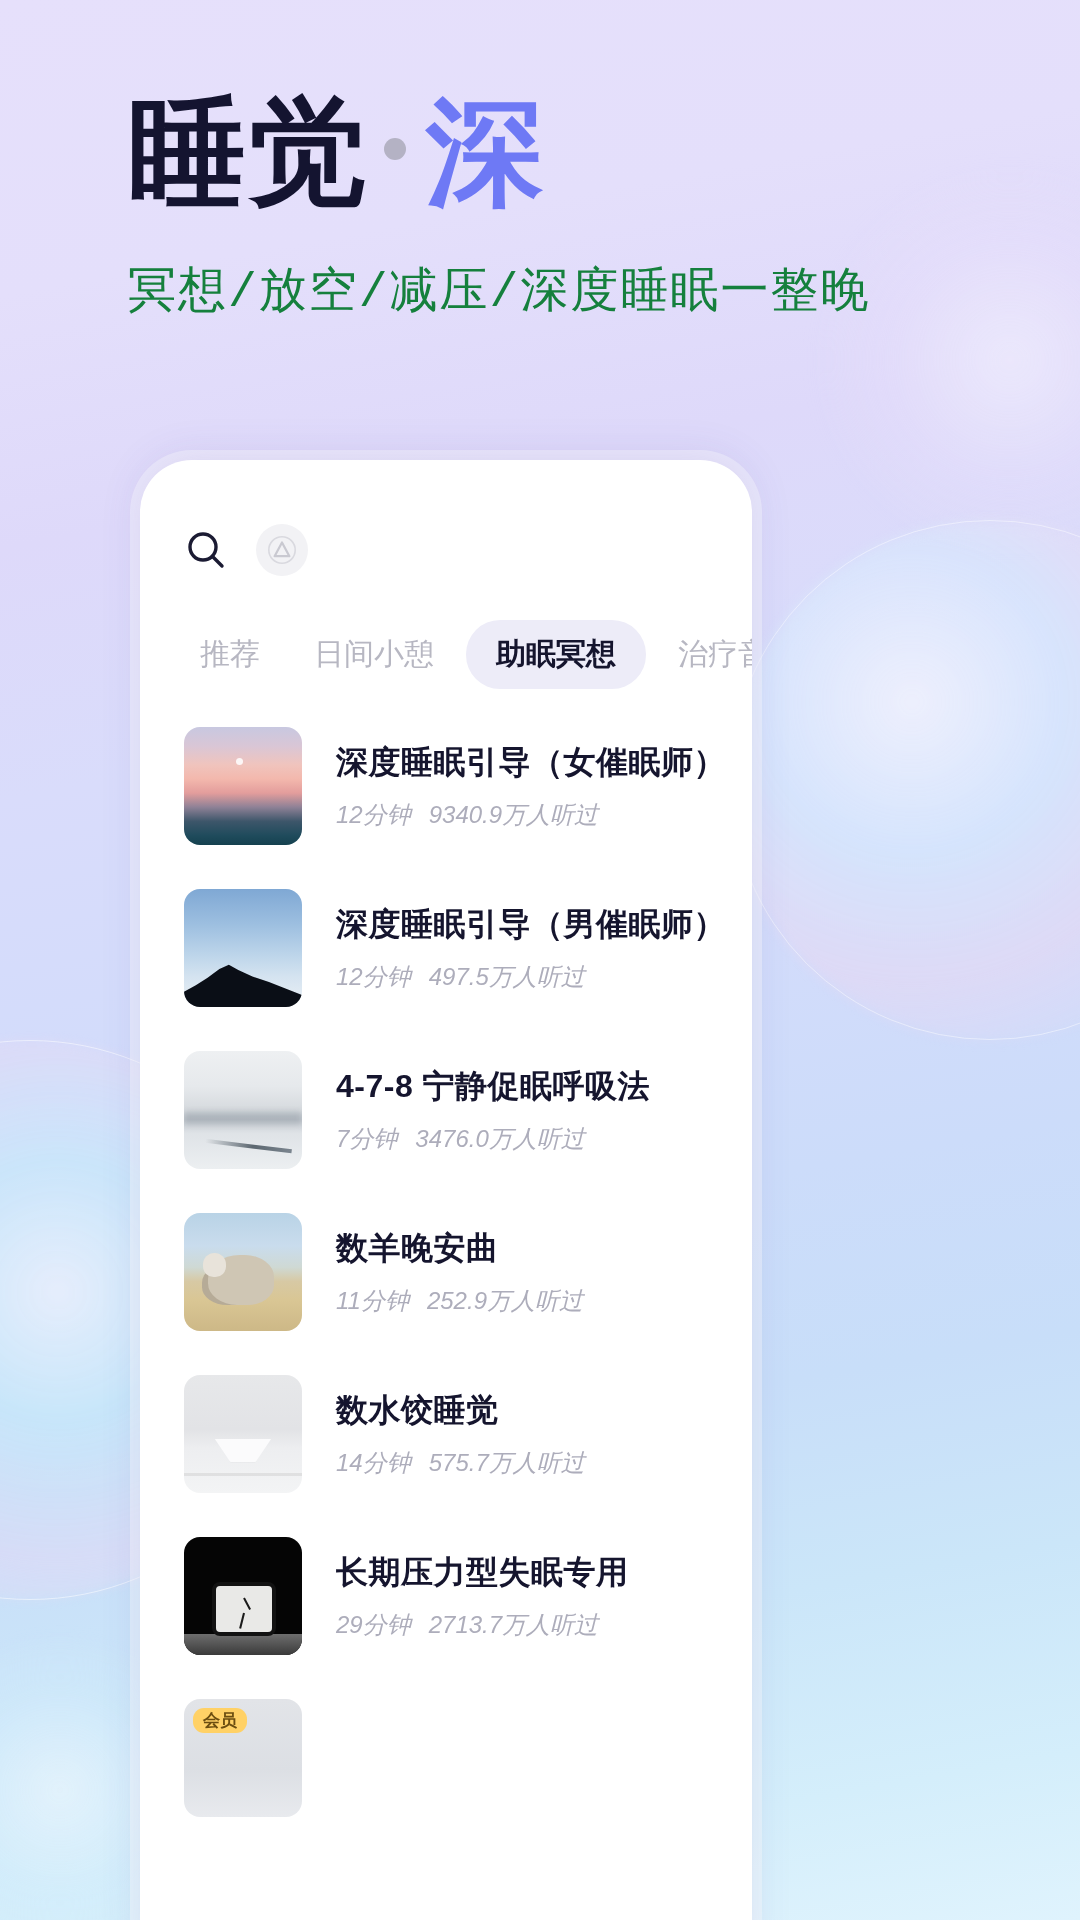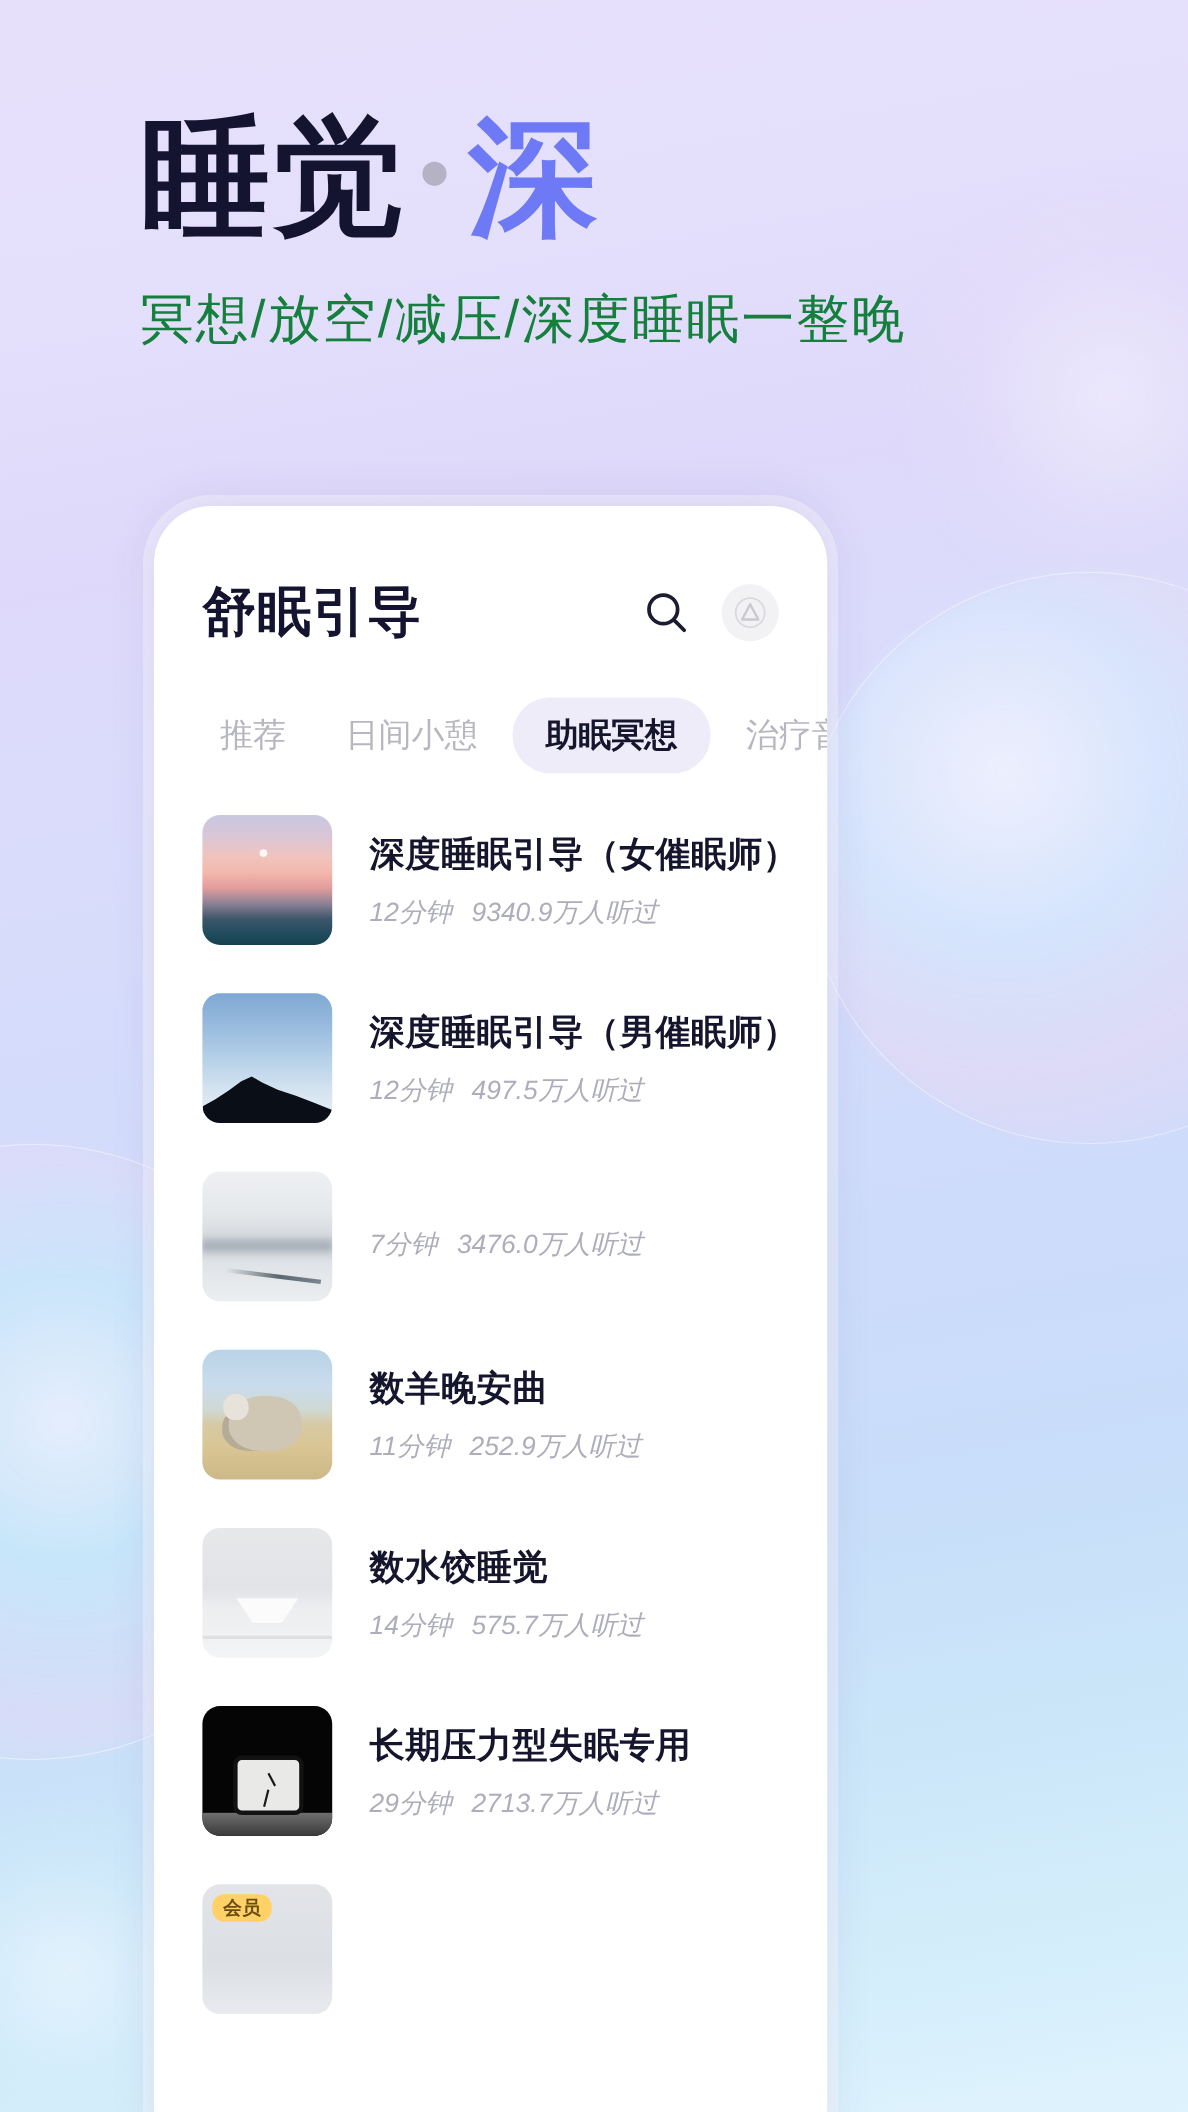--- a/index.html
+++ b/index.html
@@ -74,21 +74,21 @@
     width:300px; height:300px;
     left:-90px; top:1640px;
     background:radial-gradient(circle at 50% 50%,
         rgba(255,255,255,.42) 0%,
         rgba(214,240,253,.28) 48%,
         rgba(255,255,255,0) 80%);
     filter:blur(8px);
   }
 
   
-  .hero { position:absolute; left:0; top:0; width:1080px; }
+  .hero { position:absolute; left:0; top:0; width:1080px;font-family:Liberation Mono, monospace; }
   .headline {
     margin-top:96px;
     text-align:left;
     padding-left:128px;
     font-size:118px;
     line-height:1.12;
     font-weight:bold;
     letter-spacing:2px;
     white-space:nowrap;
   }
@@ -346,21 +346,20 @@
 <div class="hero">
   <div class="headline">
     <span class="dark">睡觉</span><span class="mid"></span><span class="accent">深</span>
   </div>
   <div class="subtitle">冥想/放空/减压/深度睡眠一整晚</div>
 </div>
 
 <div class="phone">
 
   <div class="app-header">
-    <div class="app-title">舒眠引导</div>
     <div class="header-actions">
       <span>
         <svg class="icon-search" viewBox="0 0 44 44" fill="none">
           <circle cx="19" cy="19" r="13" stroke="#1b1b33" stroke-width="3.4"></circle>
           <line x1="28.8" y1="28.8" x2="38" y2="38" stroke="#1b1b33" stroke-width="3.4" stroke-linecap="round"></line>
         </svg>
       </span>
       <span class="badge-circle">
         <svg viewBox="0 0 30 30" fill="none">
           <circle cx="15" cy="15" r="13.2" stroke="#d9d9df" stroke-width="1.6"></circle>
@@ -396,20 +395,21 @@
         <div class="row-title">深度睡眠引导（男催眠师）</div>
         <div class="row-meta">
           <span>12分钟</span><span class="gap"></span><span>497.5万人听过</span>
         </div>
       </div>
     </div>
 
     <div class="row">
       <div class="thumb t-pier"></div>
       <div class="row-text">
+        <div class="row-title">4-7-8 宁静促眠呼吸法</div>
         <div class="row-meta">
           <span>7分钟</span><span class="gap"></span><span>3476.0万人听过</span>
         </div>
       </div>
     </div>
 
     <div class="row">
       <div class="thumb t-sheep"></div>
       <div class="row-text">
         <div class="row-title">数羊晚安曲</div>

